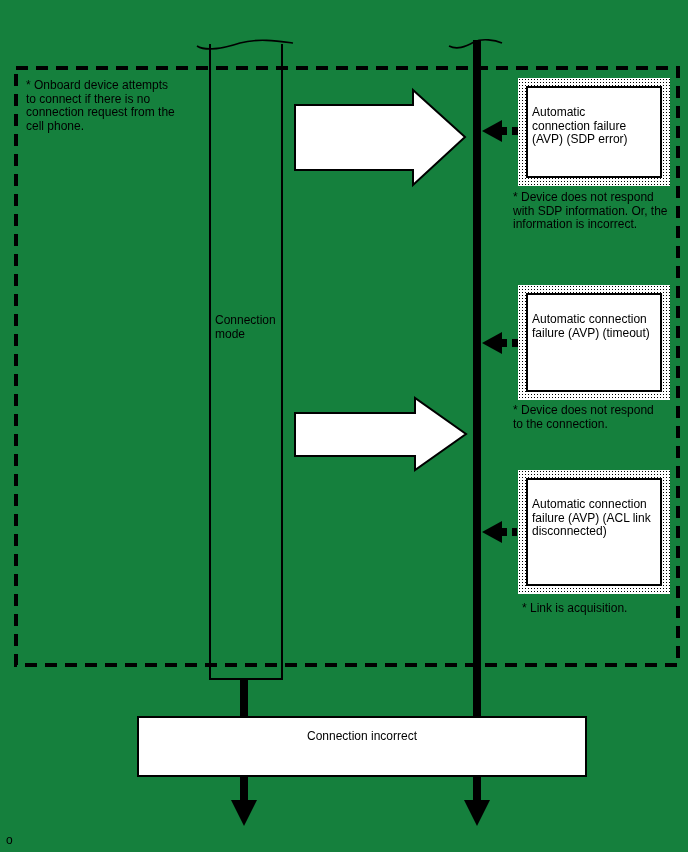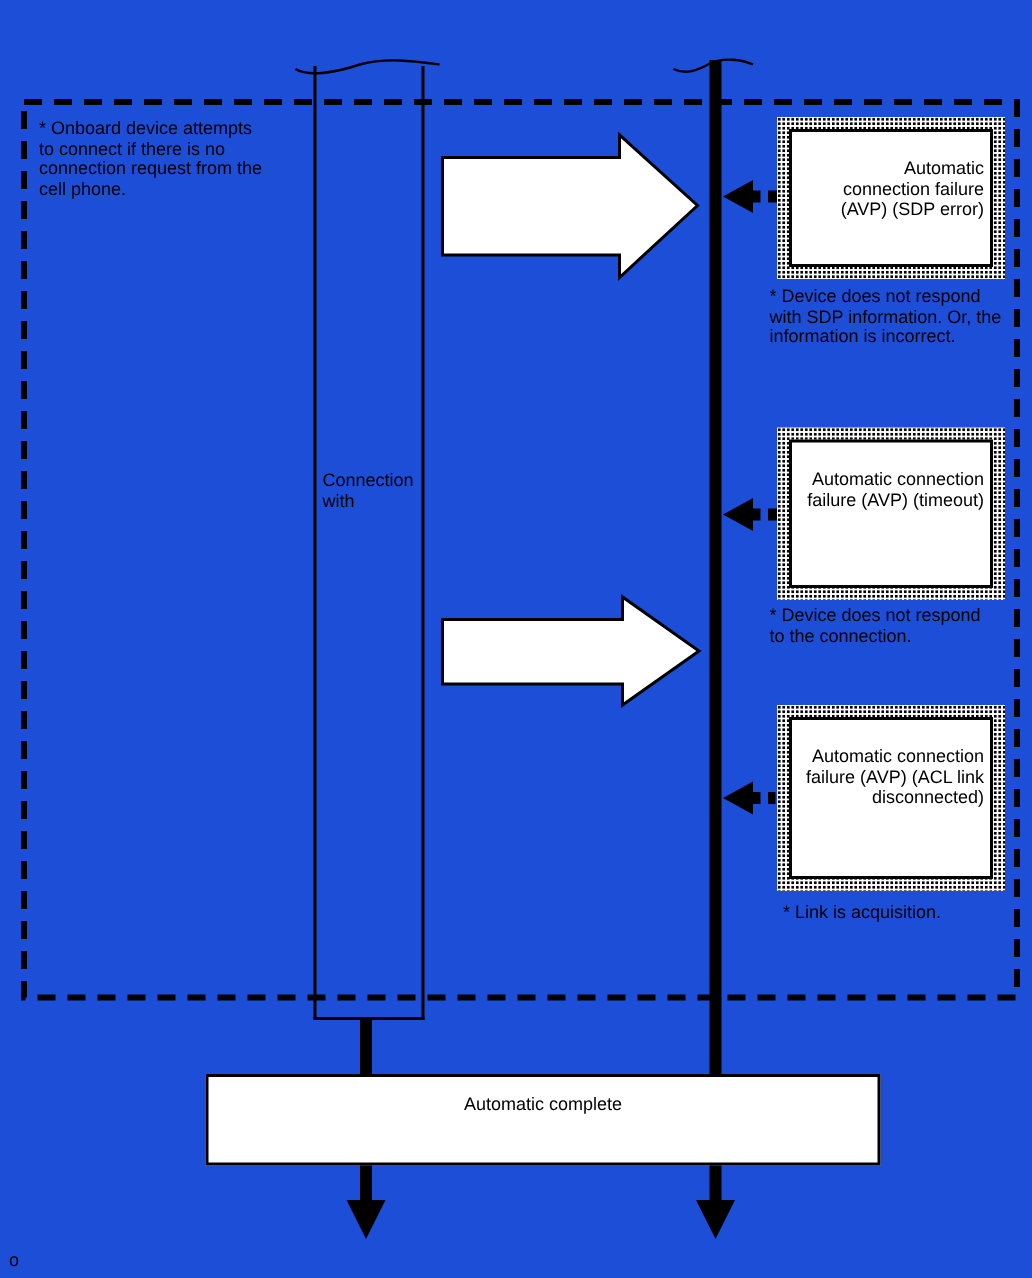--- a/index.html
+++ b/index.html
@@ -1,58 +1,57 @@
 <!DOCTYPE html>
 <html><head>
 <meta charset="utf-8">
 <style>
   html,body{margin:0;padding:0;background:#ffffff;}
   #canvas{
-    position:relative;width:688px;height:852px;background:#1d4ed8;
+    position:relative;width:688px;height:852px;background:#15803d;
     font-family:"Liberation Sans","DejaVu Sans",sans-serif;color:#000;
     overflow:hidden;
   }
   .abs{position:absolute;}
   .txt{font-size:12px;line-height:13.5px;white-space:pre-line;}
   .lifeline{
     left:209px;top:44px;width:74px;height:636px;
     border-left:2px solid #000;border-right:2px solid #000;border-bottom:2px solid #000;
     box-sizing:border-box;background:transparent;
   }
   .stipple{
     background-color:#fff;
     background-image:radial-gradient(#000 0.9px, rgba(0,0,0,0) 0.9px);
     background-size:3px 3px;
   }
   .failure-inner{
     position:absolute;left:8px;top:8px;right:8px;bottom:8px;
     background:#fff;border:2px solid #000;box-sizing:border-box;
     padding:18px 4px;
-    text-align:right;
   }
   .complete-box{
     left:137px;top:716px;width:450px;height:61px;
     border:2px solid #000;box-sizing:border-box;background:#fff;
     text-align:center;padding-top:11px;font-size:12px;
   }
   svg{position:absolute;left:0;top:0;pointer-events:none;}
 </style>
 </head>
 <body>
 
 <div id="canvas">
 
   <div class="abs txt" style="left:26px;top:79px;width:175px;">* Onboard device attempts
 to connect if there is no
 connection request from the
 cell phone.</div>
 
   <div class="abs lifeline"></div>
   <div class="abs txt" style="left:215px;top:314px;width:68px;">Connection
-with</div>
+mode</div>
 
   <div class="abs stipple" style="left:518px;top:78px;width:152px;height:108px;">
     <div class="failure-inner txt">Automatic
 connection failure
 (AVP) (SDP error)</div>
   </div>
   <div class="abs txt" style="left:513px;top:191px;width:178px;">* Device does not respond
 with SDP information. Or, the
 information is incorrect.</div>
 
@@ -64,21 +63,21 @@
 to the connection.</div>
 
   <div class="abs stipple" style="left:518px;top:470px;width:152px;height:124px;">
     <div class="failure-inner txt">Automatic connection
 failure (AVP) (ACL link
 disconnected)</div>
   </div>
   <div class="abs txt" style="left:522px;top:602px;width:160px;">* Link is acquisition.</div>
 
   <div class="abs complete-box">
-    <span>Automatic complete</span>
+    <span>Connection incorrect</span>
   </div>
 
   <div class="abs txt" style="left:322px;top:106px;width:120px;">SDP information
 acquisition</div>
   <div class="abs txt" style="left:320px;top:420px;width:120px;">AVP connection</div>
 
   <div class="abs txt" style="left:6px;top:834px;">o</div>
 
   <svg width="688" height="852" viewBox="0 0 688 852">
 

